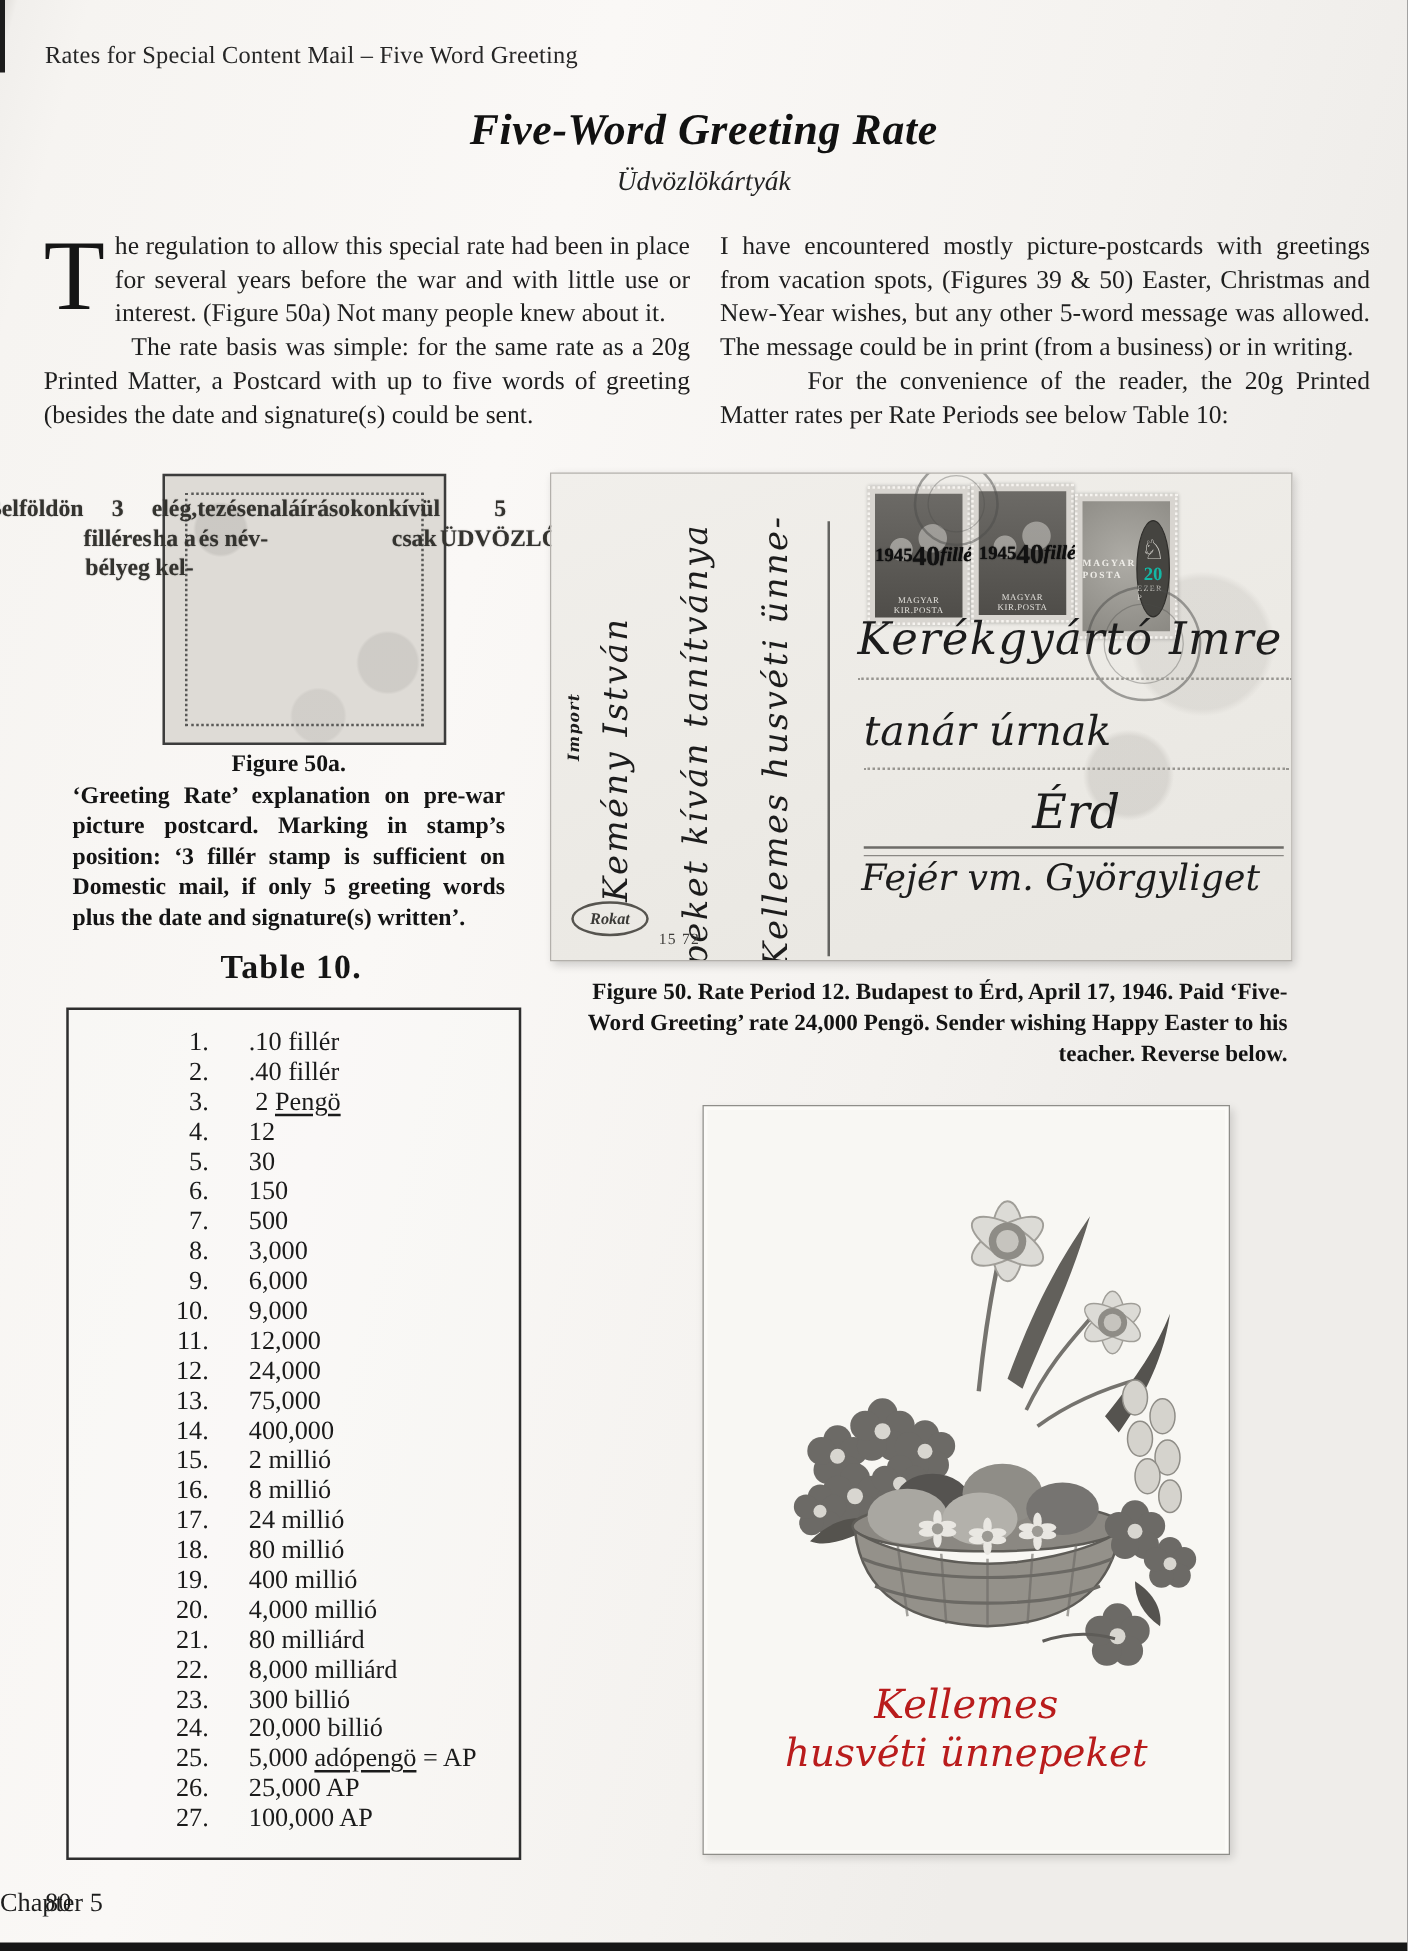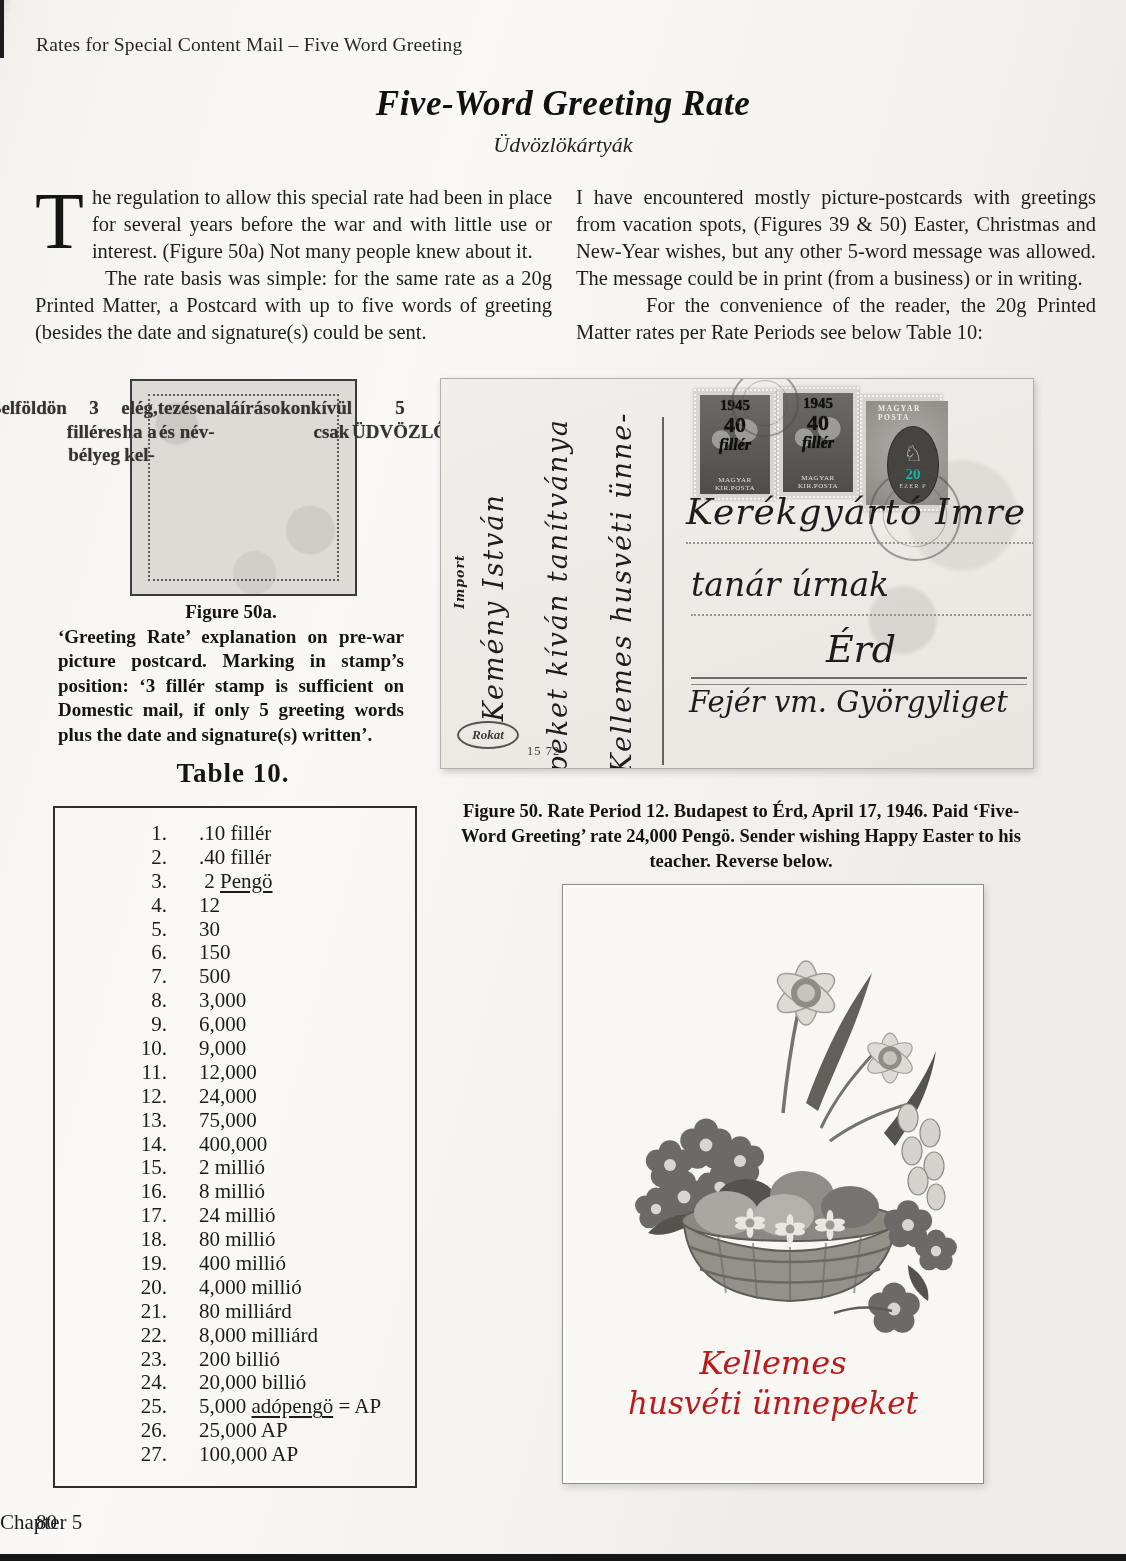--- a/index.html
+++ b/index.html
@@ -51,51 +51,51 @@
   .script{font-family:"DejaVu Serif",serif;font-style:italic;color:#1c1c1c;}
   .msg{left:-62px;top:117px;width:360px;height:195px;transform:rotate(-90deg);}
   .msg div{font-size:27px;line-height:64px;letter-spacing:2px;white-space:nowrap;}
   .msg .sig{padding-left:52px;}
   .divider{left:221px;top:38px;width:2px;height:348px;background:#4b4b49;opacity:.85;}
   
   .stamp{position:absolute;padding:4px;background:#d8d5d0;border:2px dotted #f6f4f0;box-shadow:0 0 3px rgba(0,0,0,.25);}
   .s1{left:253px;top:10px;width:70px;height:99px;}
   .s2{left:336px;top:8px;width:70px;height:99px;}
   .s3{left:419px;top:16px;width:70px;height:104px;}
-  .sin{position:relative;width:100%;height:100%;display:flex;flex-direction:column;align-items:center;}
+  .sin{position:relative;width:100%;height:100%;display:flex;flex-direction:row;align-items:center;}
   .dark{background:
         radial-gradient(circle at 30% 45%,rgba(222,220,215,.5) 0 12%,transparent 13%),
         radial-gradient(circle at 66% 36%,rgba(230,228,223,.45) 0 14%,transparent 15%),
         linear-gradient(#6c6a66,#4f4d49);}
   .op1{margin-top:2px;font-weight:bold;font-size:15px;color:#101010;text-shadow:0 0 1px #000;}
   .op2{font-weight:bold;font-size:22px;line-height:22px;color:#121212;text-shadow:0 0 1px #000;}
   .op3{font-weight:bold;font-style:italic;font-size:16px;line-height:17px;color:#0e0e0e;text-shadow:0 0 1px #000;}
   .sbase{position:absolute;bottom:2px;width:100%;text-align:center;font-size:7px;letter-spacing:.5px;color:#e2e0db;}
-  .gray{background:radial-gradient(circle at 50% 45%,#aeaca6,#8b8983);padding-left:12px;}
+  .gray{background:radial-gradient(circle at 50% 45%,#aeaca6,#8b8983);}
   .s3top{margin-top:3px;font-size:7.5px;letter-spacing:1.5px;color:#efede8;font-weight:bold;}
   .oval{margin-top:4px;width:50px;height:76px;border-radius:50%;background:#454440;border:1.5px solid #2f2e2b;
         display:flex;flex-direction:column;align-items:center;justify-content:center;}
   .horse{font-size:22px;line-height:24px;color:#d4d2cc;}
   .v20{font-weight:bold;font-size:15px;line-height:16px;color:#14b8a6;font-family:Liberation Serif, serif;}
   .ez{font-size:6.5px;letter-spacing:1px;color:#cfcdc7;}
   .pm{position:absolute;border-radius:50%;border:2.5px solid rgba(75,75,73,.5);}
   .pm::after{content:"";position:absolute;left:14%;top:14%;right:14%;bottom:14%;border-radius:50%;border:1.5px solid rgba(75,75,73,.35);}
   .pm1{left:290px;top:-10px;width:64px;height:64px;}
   .pm2{left:428px;top:90px;width:88px;height:88px;transform:rotate(12deg);}
   
   .a1{left:245px;top:112px;width:348px;font-size:36px;letter-spacing:1px;border-bottom:2px dotted #979590;padding-bottom:10px;}
   .a2{left:250px;top:186px;width:340px;font-size:33px;border-bottom:2px dotted #979590;padding-bottom:10px;}
   .a3{left:300px;top:248px;width:240px;text-align:center;font-size:38px;}
   .dl{left:250px;top:298px;width:336px;height:5px;border-top:2px solid #6e6c68;border-bottom:1.5px solid #8a8884;}
   .a4{left:248px;top:306px;width:340px;font-size:29px;white-space:nowrap;}
   .rokat{left:16px;top:342px;width:58px;height:24px;border:2px solid #56544f;border-radius:50%;
          display:flex;align-items:center;justify-content:center;font-style:italic;font-weight:bold;font-size:13px;color:#3a3936;}
   .cnum{left:86px;top:365px;font-size:12.5px;color:#3c3b38;letter-spacing:1px;}
   
-  .f50cap{left:452px;top:782px;width:578px;text-align:center;font-weight:bold;font-size:18.5px;line-height:25px;color:#131313;margin-top:17px;}
+  .f50cap{left:452px;top:782px;width:578px;text-align:right;font-weight:bold;font-size:18.5px;line-height:25px;color:#131313;}
   
   .easter{left:562px;top:884px;width:420px;height:598px;background:#f8f7f3;border:1px solid #8f8e8a;
           box-shadow:inset 0 0 0 3px #fcfbf8,2px 3px 7px rgba(0,0,0,.15);}
   .egreet{position:absolute;left:0;top:458px;width:100%;text-align:center;color:#b91c1c;}
   .egreet .l1{font-size:32px;line-height:40px;}
   .egreet .l2{font-size:31px;line-height:40px;}
   
   .pgnum{left:36px;top:1510px;font-size:21px;}
   .chap{left:0;top:1510px;width:100%;text-align:left;font-size:21px;}
 </style>
@@ -223,21 +223,21 @@
         <div class="trow">
           <span class="tnum">21.</span>
           <span class="tval">80 milliárd</span>
         </div>
         <div class="trow">
           <span class="tnum">22.</span>
           <span class="tval">8,000 milliárd</span>
         </div>
         <div class="trow">
           <span class="tnum">23.</span>
-          <span class="tval">200 billió</span>
+          <span class="tval">300 billió</span>
         </div>
         <div class="trow">
           <span class="tnum">24.</span>
           <span class="tval">20,000 billió</span>
         </div>
         <div class="trow">
           <span class="tnum">25.</span>
           <span class="tval">5,000 <span class="u">adópengö</span> = AP</span>
         </div>
         <div class="trow">

